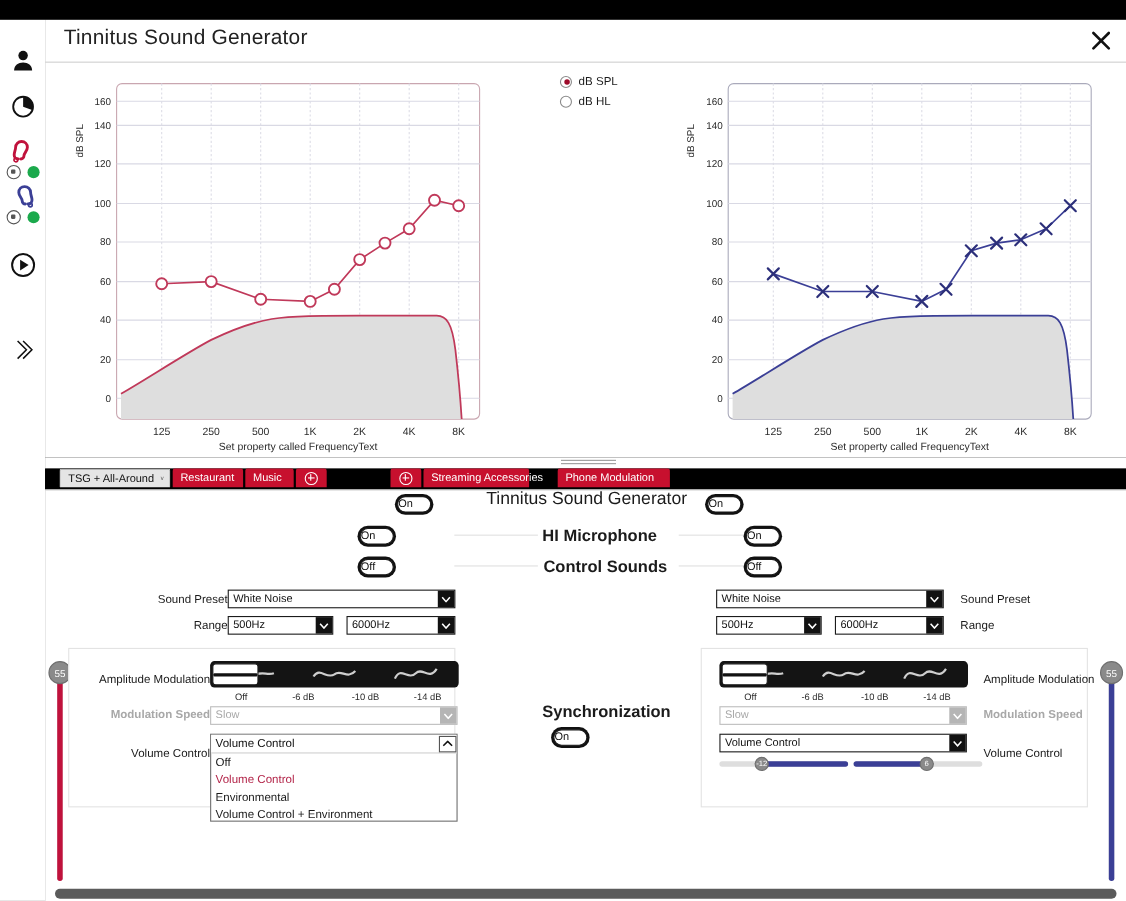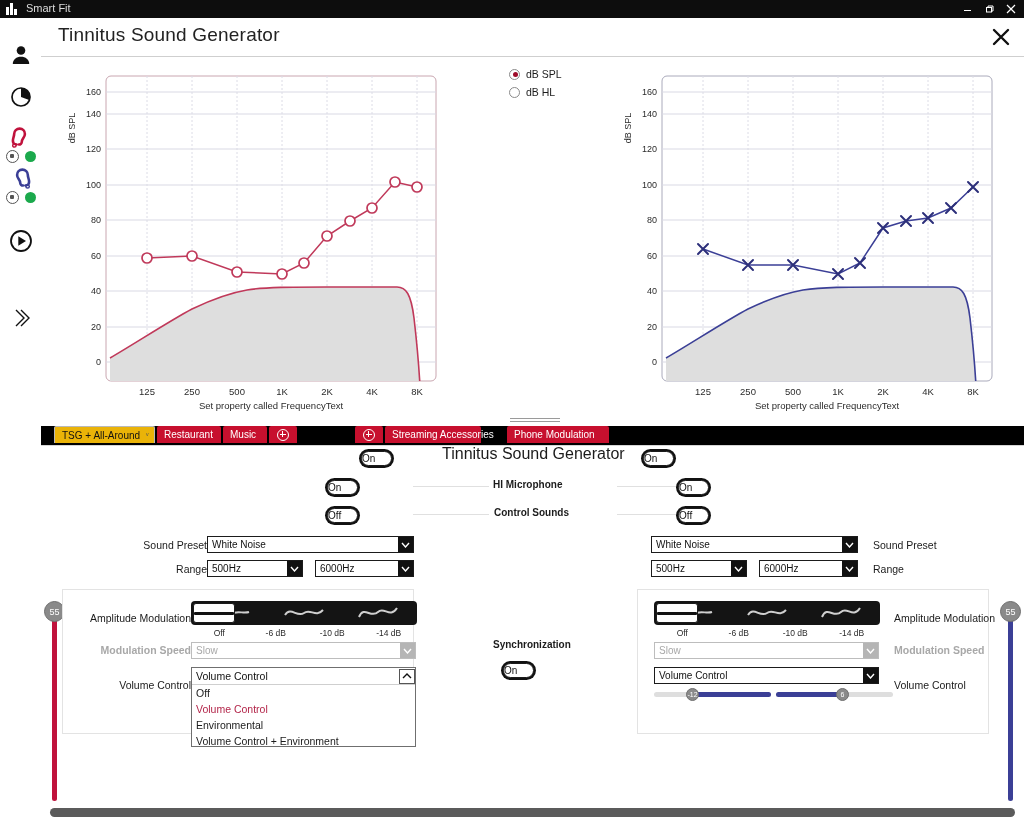--- a/index.html
+++ b/index.html
@@ -51,21 +51,21 @@
   .splitter{position:absolute;left:41px;top:416px;width:983px;height:10px;background:#fff;}
   .splitter-grip{position:absolute;left:469px;top:2px;width:50px;height:5px;}
   .splitter-grip i{position:absolute;left:0;width:50px;height:1px;background:#9a9a9a;}
   .splitter-grip i:nth-child(1){top:0;}
   .splitter-grip i:nth-child(2){top:3px;}
 
   
   .tabstrip{position:absolute;left:41px;top:426px;width:983px;height:19px;background:#000;}
   .tab{position:absolute;top:0;height:17px;border-radius:2px 2px 0 0;font-size:10px;color:#fff;display:flex;align-items:center;padding:0 7px;box-sizing:border-box;white-space:nowrap;}
   .tab.red{background:#c7102e;}
-  .tab.active{background:#eab308;color:#111;border:1px solid #b9b9b9;border-bottom:none;}
+  .tab.active{background:#e5e5e5;color:#111;border:1px solid #b9b9b9;border-bottom:none;}
   .tab .caret{margin-left:6px;font-size:8px;color:#555;}
   .tab.icon{justify-content:center;padding:0;}
   .plusglyph{width:10px;height:10px;border-radius:50%;border:1px solid #fff;position:relative;display:block;}
   .plusglyph:before,.plusglyph:after{content:"";position:absolute;background:#fff;}
   .plusglyph:before{left:4px;top:1.5px;width:1px;height:6px;}
   .plusglyph:after{left:1.5px;top:4px;width:6px;height:1px;}
 
   
   .lower{position:absolute;left:41px;top:445px;width:983px;height:374px;background:#fff;border-top:1px solid #d6d6d6;}
 
@@ -73,21 +73,21 @@
   .vsl{position:absolute;width:9px;}
   .vsl .track{position:absolute;left:2px;top:0;width:5px;height:100%;background:#e3e3e3;border-radius:3px;}
   .vsl .fill{position:absolute;left:2px;width:5px;border-radius:3px;}
   .vsl .knob{position:absolute;left:-6px;width:21px;height:21px;border-radius:50%;background:#8a8a8a;color:#fff;font-size:9px;display:flex;align-items:center;justify-content:center;border:1px solid #6f6f6f;box-sizing:border-box;}
 
   
   .tgl{display:inline-flex;align-items:center;background:#111;border-radius:10px;height:19px;padding:2px;box-sizing:border-box;}
   .tgl span{font-size:10px;width:31px;text-align:center;line-height:15px;height:15px;border-radius:8px;color:#cfcfcf;}
   .tgl span.sel{background:#fff;color:#111;}
 
-  .cap{font-size:10px;color:#1b1b1b;font-weight:bold;}
+  .cap{font-size:15px;color:#1b1b1b;font-weight:bold;}
   .lbl{font-size:10.5px;color:#1b1b1b;}
   .lbl.dim{color:#a8a8a8;font-weight:bold;}
 
   
   .sel{position:absolute;height:17px;border:1px solid #1b1b1b;background:#fff;box-sizing:border-box;display:flex;align-items:center;}
   .sel .val{font-size:10px;color:#111;padding-left:4px;flex:1;white-space:nowrap;overflow:hidden;}
   .sel .arrow{width:15px;height:15px;background:#111;display:flex;align-items:center;justify-content:center;margin-right:0px;}
   .sel .arrow svg{display:block;}
   .sel.dim{border-color:#bdbdbd;}
   .sel.dim .val{color:#a8a8a8;}
@@ -115,46 +115,20 @@
   .sep{position:absolute;height:1px;background:#e0e0e0;}
   .card{position:absolute;border:1px solid #e3e3e3;background:#fff;box-sizing:border-box;}
 
   .hscroll{position:absolute;left:50px;top:808px;width:965px;height:9px;background:#5b5b5b;border-radius:5px;}
 </style>
 </head>
 <body>
 
 <div class="app">
 
-  <div class="titlebar">
-    <div class="tb-logo">
-        <i></i>
-        <i></i>
-        <i></i>
-      </div>
-    <div class="tb-title">Smart Fit</div>
-    <div class="tb-btns">
-      <div class="tb-btn">
-        <svg width="9" height="9" viewBox="0 0 9 9">
-            <rect x="1" y="5" width="7" height="1" fill="#fff"></rect>
-          </svg>
-      </div>
-      <div class="tb-btn">
-        <svg width="9" height="9" viewBox="0 0 9 9">
-            <rect x="1.5" y="2.5" width="5" height="4.5" fill="none" stroke="#fff" stroke-width="1"></rect>
-            <path d="M3 2V1h5v5H7" fill="none" stroke="#fff" stroke-width="1"></path>
-          </svg>
-      </div>
-      <div class="tb-btn">
-        <svg width="10" height="10" viewBox="0 0 10 10">
-            <path d="M1 1L9 9M9 1L1 9" stroke="#fff" stroke-width="1.2"></path>
-          </svg>
-      </div>
-    </div>
-  </div>
 
   <div class="rail">
     <div class="rail-item" style="top:22px">
       <span>
         <svg width="22" height="22" viewBox="0 0 22 22">
             <circle cx="11" cy="6.5" r="4.3" fill="#111"></circle>
             <path d="M2.8 20c0-4.6 3.7-7.2 8.2-7.2S19.2 15.4 19.2 20z" fill="#111"></path>
           </svg>
       </span>
     </div>

